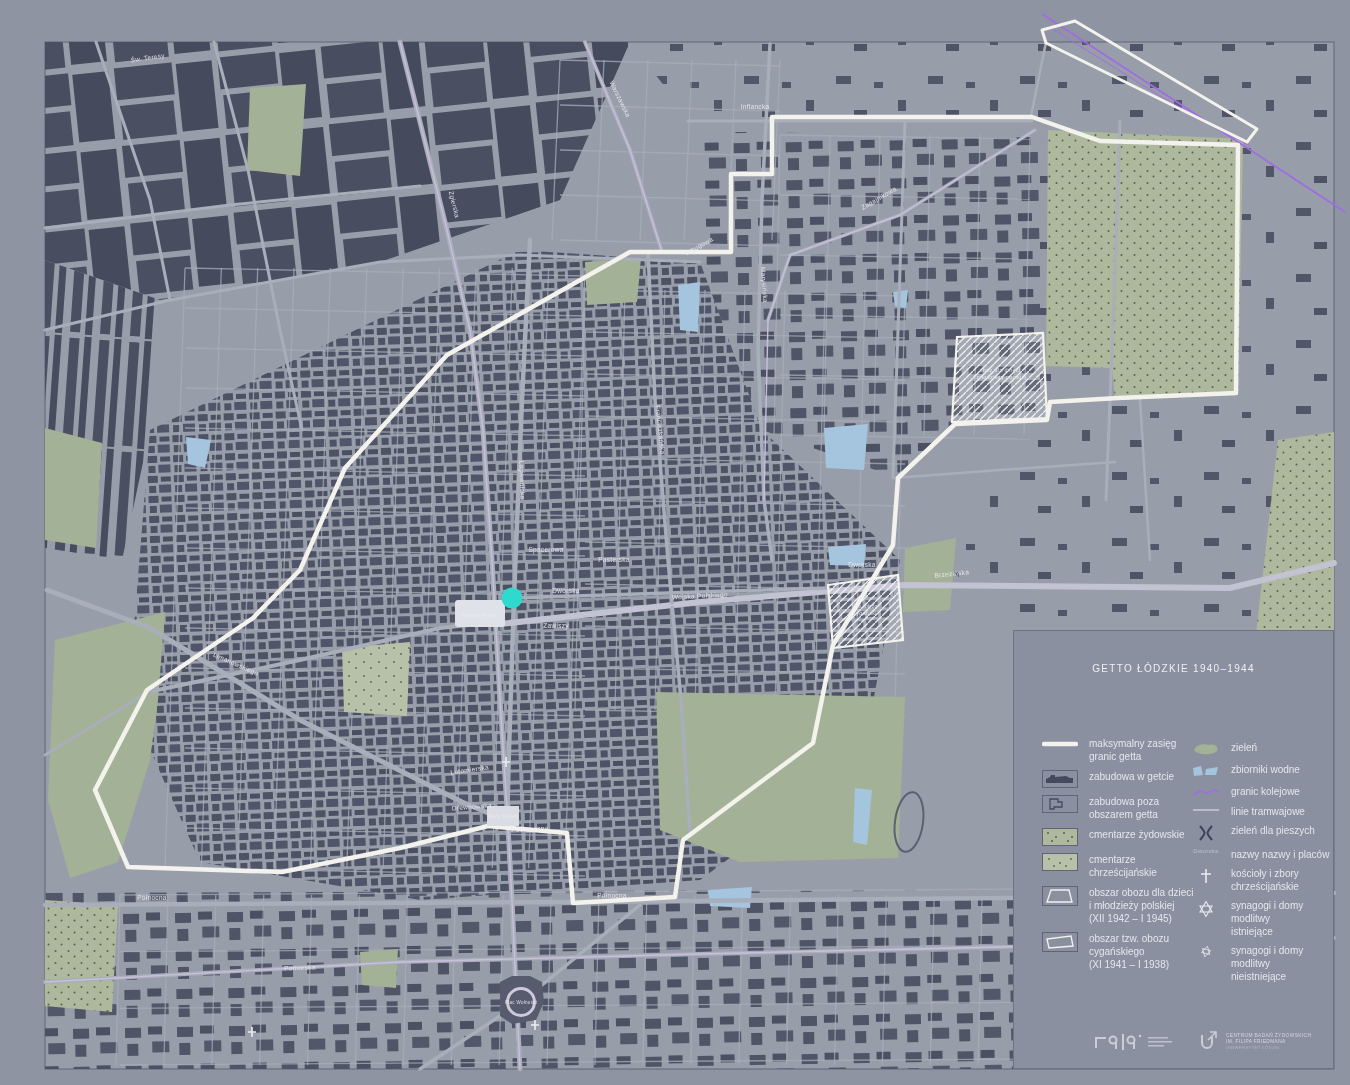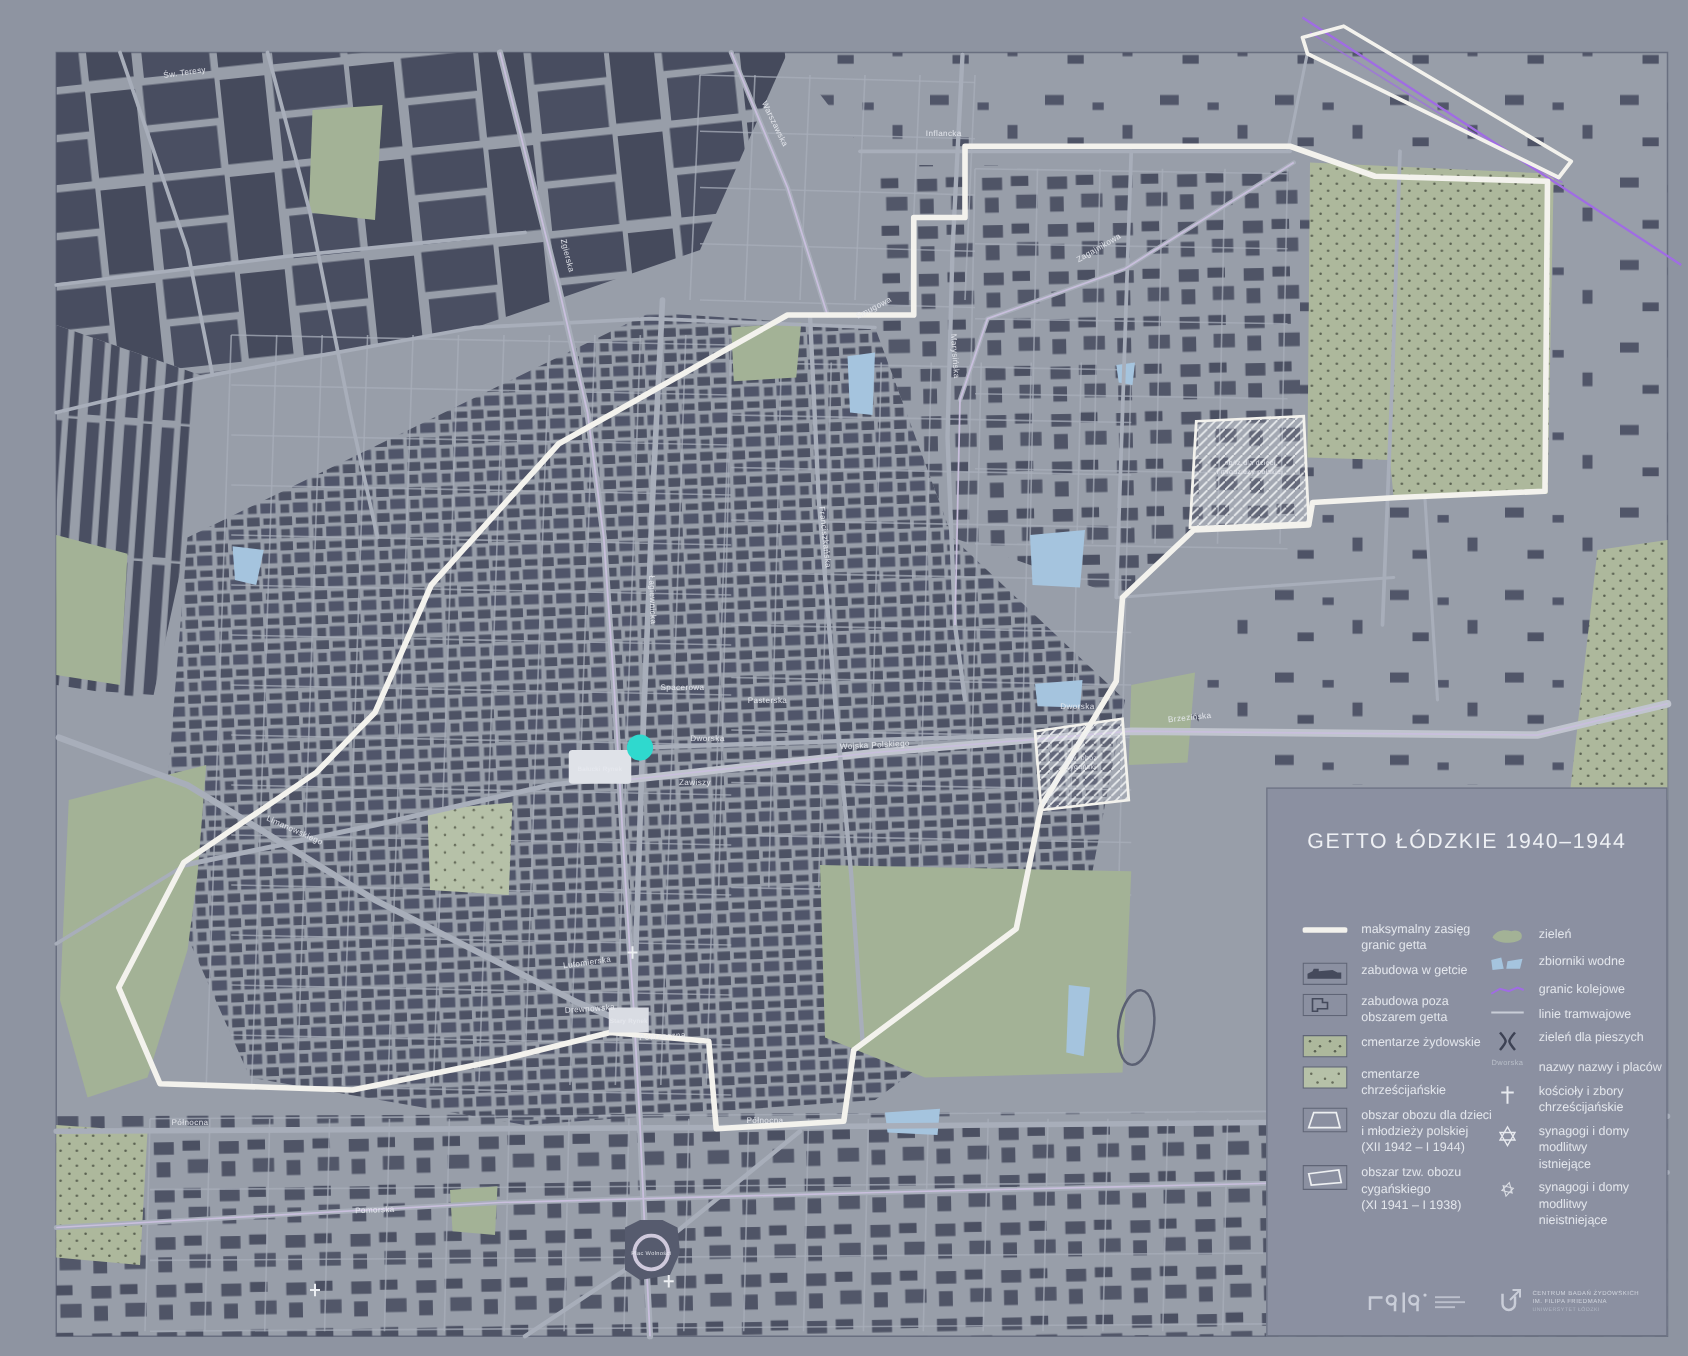--- a/index.html
+++ b/index.html
@@ -5,21 +5,21 @@
   html,body{margin:0;padding:0;background:#8e94a1;}
   .stage{position:relative;width:1350px;height:1085px;overflow:hidden;
          font-family:"Liberation Sans",sans-serif;background:#8e94a1;}
   svg{display:block;}
   .maplabel{font-family:"Liberation Sans",sans-serif;font-size:6.5px;fill:#e9ebf1;opacity:.92;
             text-anchor:middle;letter-spacing:.3px;}
   
   .legend{position:absolute;left:1013px;top:630px;width:321px;height:439px;
           background:#8b90a1;border:1px solid #6d7384;box-sizing:border-box;}
   .legend-title{position:absolute;top:32px;left:0;width:100%;text-align:center;
-          font-size:17px;letter-spacing:1.3px;color:#eef0f4;}
+          font-size:10px;letter-spacing:1.3px;color:#eef0f4;}
   .lcol{position:absolute;left:28px;top:106px;width:152px;display:flex;flex-direction:column;gap:7px;}
   .rcol{position:absolute;left:176px;top:110px;width:142px;display:flex;flex-direction:column;gap:6px;}
   .lrow{display:flex;gap:9px;align-items:flex-start;}
   .sw{flex:0 0 38px;display:flex;justify-content:flex-start;}
   .rcol .sw{flex:0 0 32px;justify-content:center;}
   .lbl{font-size:10px;line-height:1.3;color:#e3e6ec;white-space:pre-line;}
   .sample{font-size:6px;color:#b9bfc9;letter-spacing:.3px;}
   .credits{position:absolute;left:78px;top:398px;display:flex;gap:22px;align-items:flex-start;}
   .cred-text{display:flex;flex-direction:column;gap:1px;}
   .cred-line{font-size:4.8px;letter-spacing:.4px;color:#d2d6df;}
@@ -366,21 +366,21 @@
       </div>
       <div class="lrow">
         <span class="sw">
           <svg width="36" height="20">
               <rect x=".5" y=".5" width="35" height="19" fill="none" stroke="#5f6476"></rect>
           <path d="M9,4 L27,4 L30,16 L5,16 Z" fill="none" stroke="#eef0f2" stroke-width="1.4"></path>
             </svg>
         </span>
         <span class="lbl">obszar obozu dla dzieci
 i młodzieży polskiej
-(XII 1942 – I 1944)</span>
+(XII 1942 – I 1945)</span>
       </div>
       <div class="lrow">
         <span class="sw">
           <svg width="36" height="20">
               <rect x=".5" y=".5" width="35" height="19" fill="none" stroke="#5f6476"></rect>
           <path d="M5,7 L29,4 L31,14 L7,16 Z" fill="none" stroke="#eef0f2" stroke-width="1.4"></path>
             </svg>
         </span>
         <span class="lbl">obszar tzw. obozu
 cygańskiego

